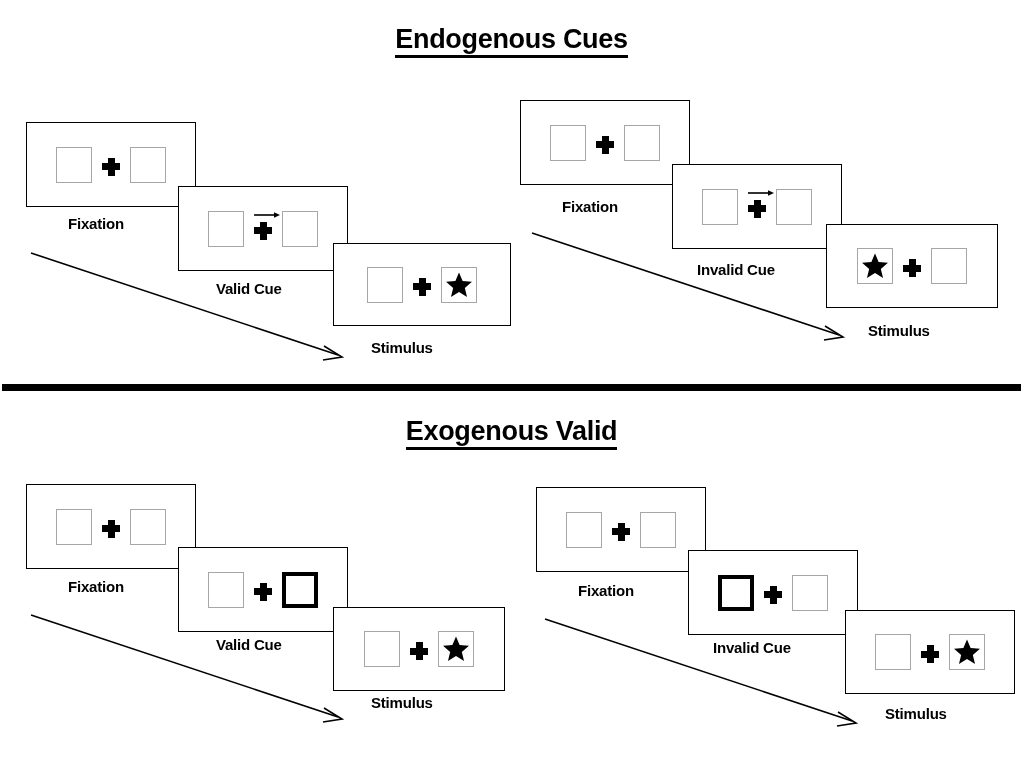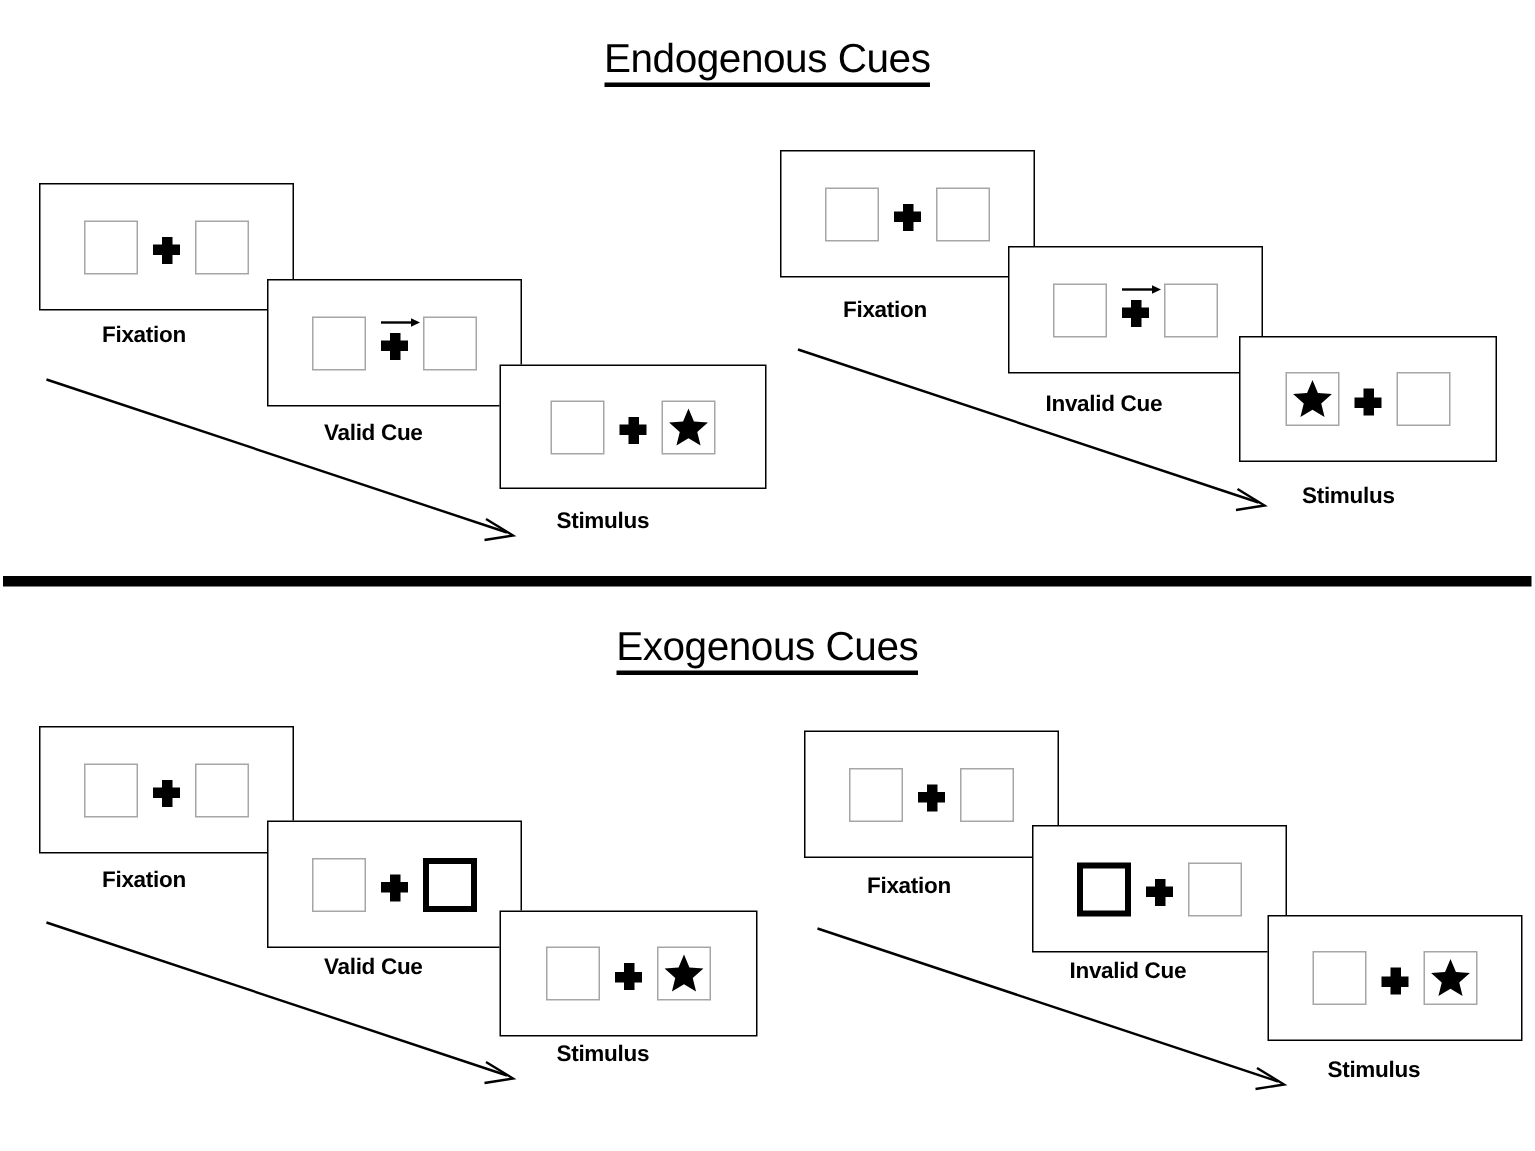--- a/index.html
+++ b/index.html
@@ -20,21 +20,21 @@
     position: absolute;
     left: 0;
     width: 1023px;
   }
 
   .section-title {
     position: absolute;
     width: 1023px;
     text-align: center;
     font-size: 27px;
-    font-weight: normal;
+    font-weight: bold;
     letter-spacing: -0.3px;
   }
   .section-title span {
     border-bottom: 3px solid #000;
     padding-bottom: 1px;
   }
 
   .divider {
     position: absolute;
     left: 2px;
@@ -240,21 +240,21 @@
     <polyline points="298,98 316,109 297,112" fill="none" stroke="#000" stroke-width="1.6"></polyline>
   </svg>
 
 </div>
 
 <div class="divider" style="top:384px;"></div>
 
 <div class="section" style="top:392px;height:375px;">
 
   <div class="section-title" style="top:24px;">
-    <span>Exogenous Cues</span>
+    <span>Exogenous Valid</span>
   </div>
 
   <div class="panel" style="left:26px;top:92px;width:170px;height:85px;">
     <div class="panel-inner">
       <div class="sbox"></div>
       <div class="cross no-arrow">
         <div class="plus"></div>
       </div>
       <div class="sbox"></div>
     </div>

